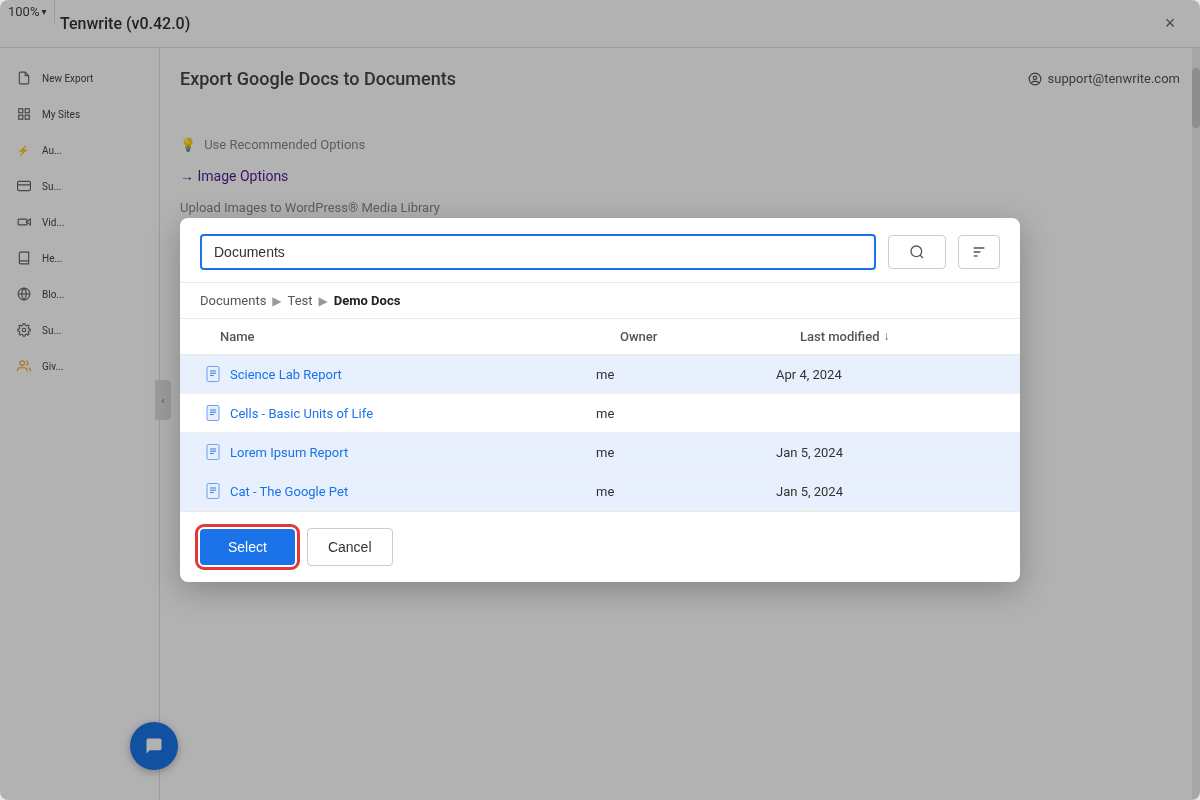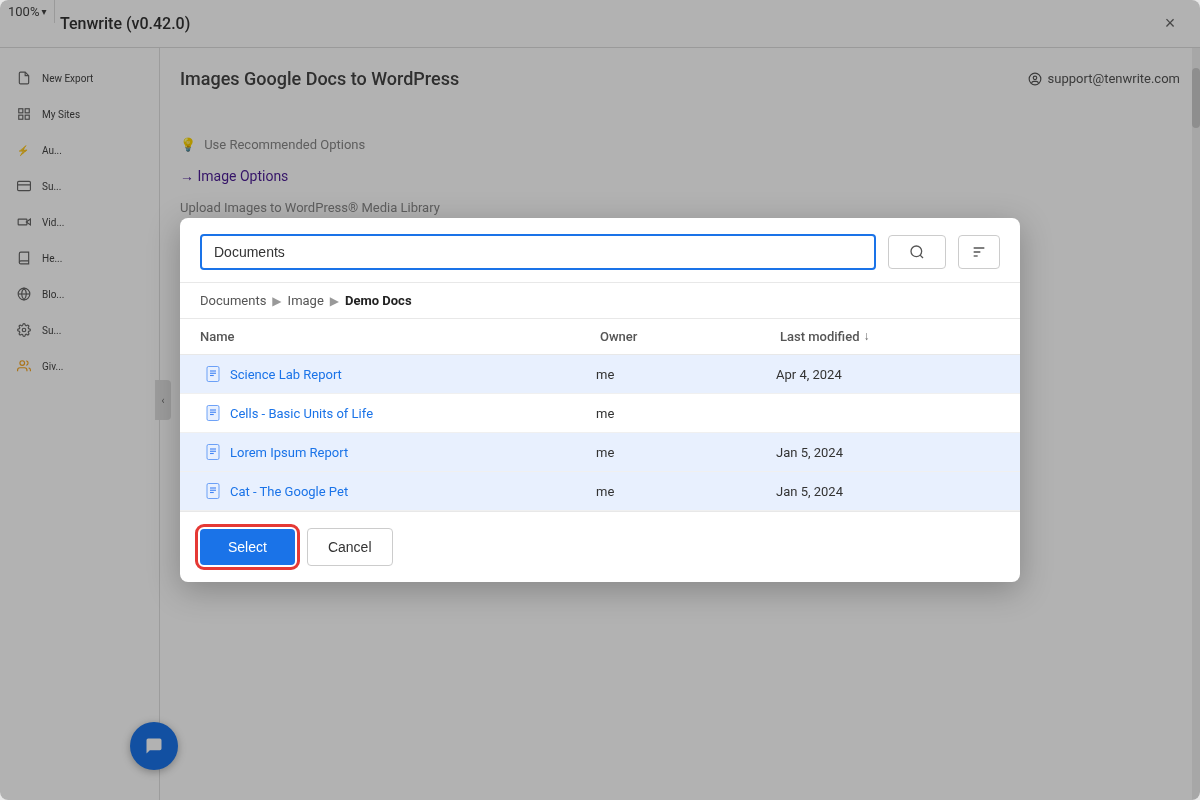--- a/index.html
+++ b/index.html
@@ -300,20 +300,21 @@
       background: #fff;
     }
 
     .th {
       font-size: 13px;
       color: #555;
       font-weight: 500;
       display: flex;
       align-items: flex-start;
       gap: 4px;
+      margin-left: 20px;
     }
 
     .th-sort-icon {
       font-size: 12px;
       color: #666;
     }
 
     .table-row {
       display: grid;
       grid-template-columns: 1fr 180px 220px;
@@ -480,21 +481,21 @@
           </svg>
         </span>
         <span>Giv...</span>
       </div>
     </div>
 
     <div class="collapse-toggle">‹</div>
 
     <div class="main-content">
       <div class="main-header">
-        <span class="main-title">Images Google Docs to WordPress</span>
+        <span class="main-title">Export Google Docs to Documents</span>
         <div class="support-link">
           <svg width="14" height="14" viewBox="0 0 24 24" fill="none" stroke="#555" stroke-width="2">
             <circle cx="12" cy="12" r="10"></circle>
               <circle cx="12" cy="10" r="3"></circle>
             <path d="M6.168 18.849A4 4 0 0110 16h4a4 4 0 013.834 2.855"></path>
           </svg>
           <span>support@tenwrite.com</span>
         </div>
       </div>
 
@@ -541,21 +542,21 @@
             <line x1="4" y1="6" x2="20" y2="6"></line>
             <line x1="4" y1="12" x2="14" y2="12"></line>
             <line x1="4" y1="18" x2="10" y2="18"></line>
           </svg>
         </button>
       </div>
 
       <div class="breadcrumb">
         <span class="breadcrumb-item">Documents</span>
         <span class="breadcrumb-separator">▶</span>
-        <span class="breadcrumb-item">Image</span>
+        <span class="breadcrumb-item">Test</span>
         <span class="breadcrumb-separator">▶</span>
         <span class="breadcrumb-item active">Demo Docs</span>
       </div>
 
       <div class="table-header">
         <div class="th">
           <span>Name</span>
         </div>
         <div class="th">
           <span>Owner</span>

